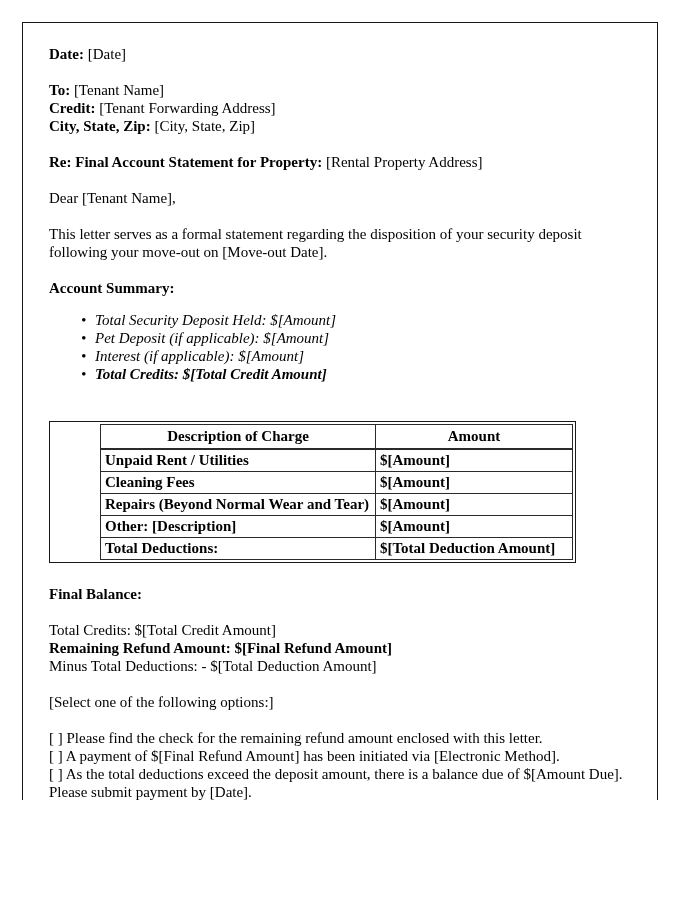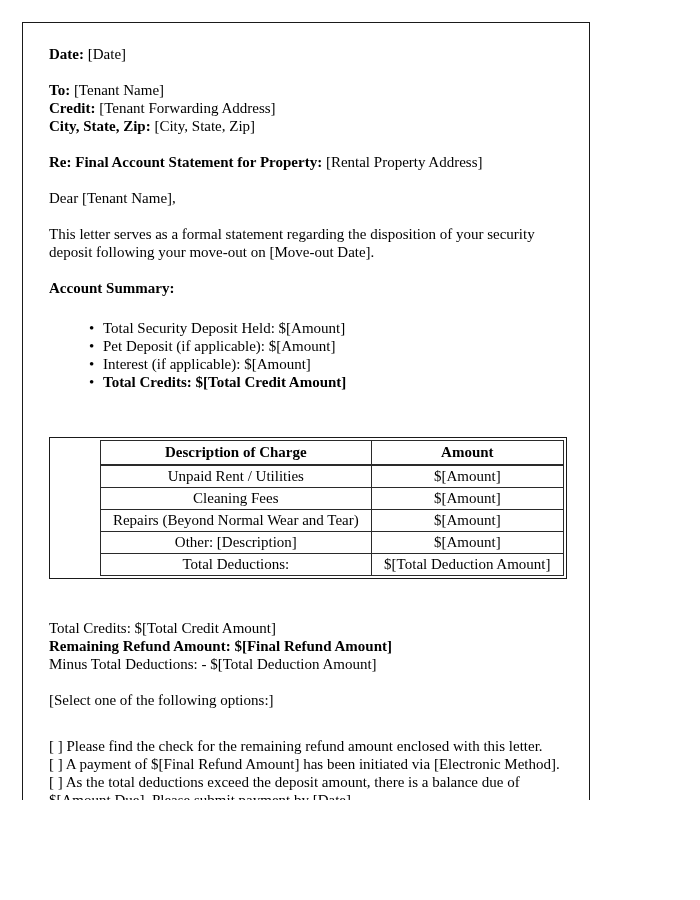--- a/index.html
+++ b/index.html
@@ -12,21 +12,21 @@
     height: 900px;
     font-family: "Liberation Serif", "DejaVu Serif", serif;
     color: #000000;
     overflow: hidden;
   }
 
   .page-frame {
     position: absolute;
     left: 22px;
     top: 22px;
-    width: 568px;
+    width: 636px;
     height: 778px;
     border: 1px solid #1a1a1a;
     border-bottom: none;
     box-sizing: border-box;
     overflow: hidden;
   }
 
   .doc-body {
     padding: 22px 22px 0 26px;
     box-sizing: border-box;
@@ -41,23 +41,24 @@
   .gap-lg { height: 18px; }
   .gap-md { height: 16px; }
   .gap-sm { height: 10px; }
 
   .line { display: block; }
 
   b, .bold { font-weight: bold; }
 
   
   ul.summary-list {
-    margin: 12px;
+    margin: 4px;
     padding: 0 0 0 42px;
     list-style: none;
+    font-style: italic;
   }
   ul.summary-list li {
     position: relative;
     line-height: 18px;
     padding-left: 0;
   }
   ul.summary-list li::before {
     content: "\2022";
     position: absolute;
     left: -14px;
@@ -76,42 +77,42 @@
     border-spacing: 0;
     font-size: 15px;
     line-height: 18px;
     padding-left: 48px;
   }
   table.ded-table td,
   table.ded-table th {
     border: 1px solid #2a2a2a;
     padding: 1px 4px 2px 4px;
     vertical-align: middle;
-    font-weight: normal;
-    text-align: center;
+    font-weight: bold;
+    text-align: left;
     white-space: nowrap;
   }
   table.ded-table th {
     font-weight: bold;
     text-align: center;
     padding-top: 2px;
     padding-bottom: 3px;
   }
   table.ded-table tr td + td,
   table.ded-table tr th + th {
     border-left: none;
   }
   table.ded-table tr + tr td {
     border-top: none;
   }
   .col-desc { width: 266px; }
   .col-amt  { width: 188px; }
   .total-row td { font-weight: bold; }
 
-  .options-block { line-height: 18px; margin-top: 10px; }
+  .options-block { line-height: 18px; }
 </style>
 </head>
 <body>
 
 <div class="page-frame">
   <div class="doc-body">
 
     
     <div class="blk">
       <b>Date:</b>
@@ -204,20 +205,21 @@
             <td class="col-desc">Total Deductions:</td>
             <td class="col-amt">$[Total Deduction Amount]</td>
           </tr>
         </tbody>
       </table>
     </div>
 
     <div class="gap-lg"></div>
 
     
+    <div class="blk bold">Final Balance:</div>
 
     <div class="gap-lg"></div>
 
     <div class="blk">
       <div class="line">Total Credits: $[Total Credit Amount]</div>
       <div class="line bold">Remaining Refund Amount: $[Final Refund Amount]</div>
       <div class="line">Minus Total Deductions: - $[Total Deduction Amount]</div>
     </div>
 
     <div class="gap-lg"></div>

